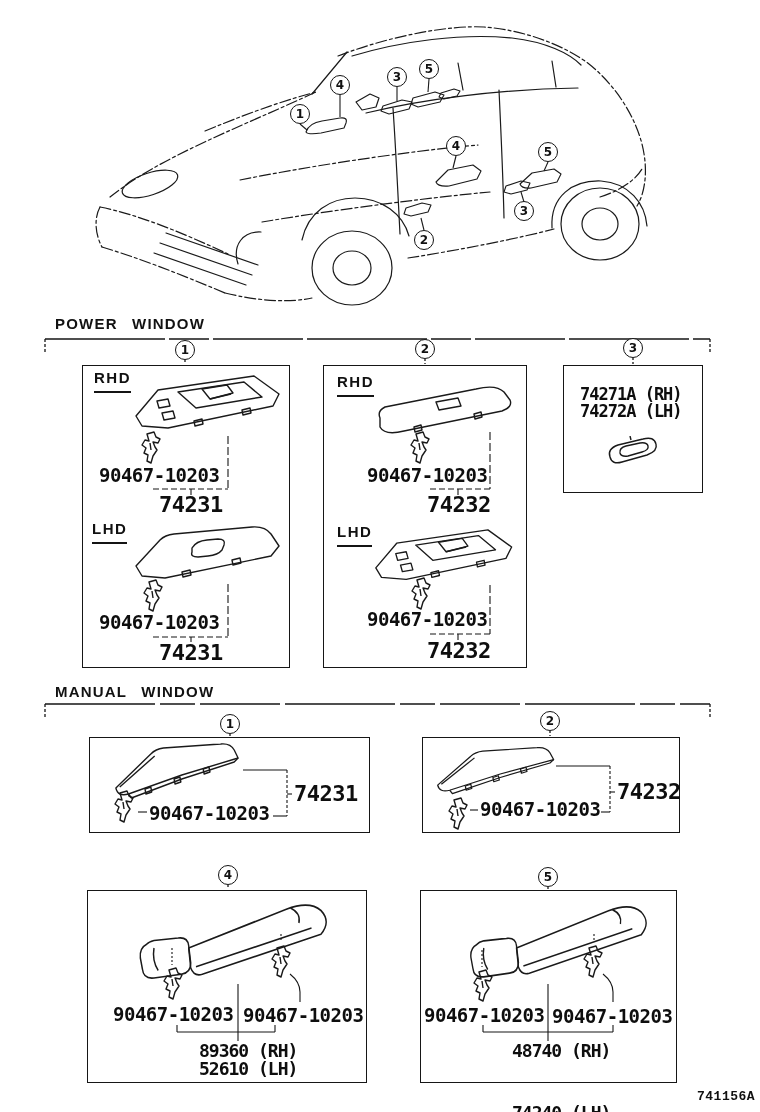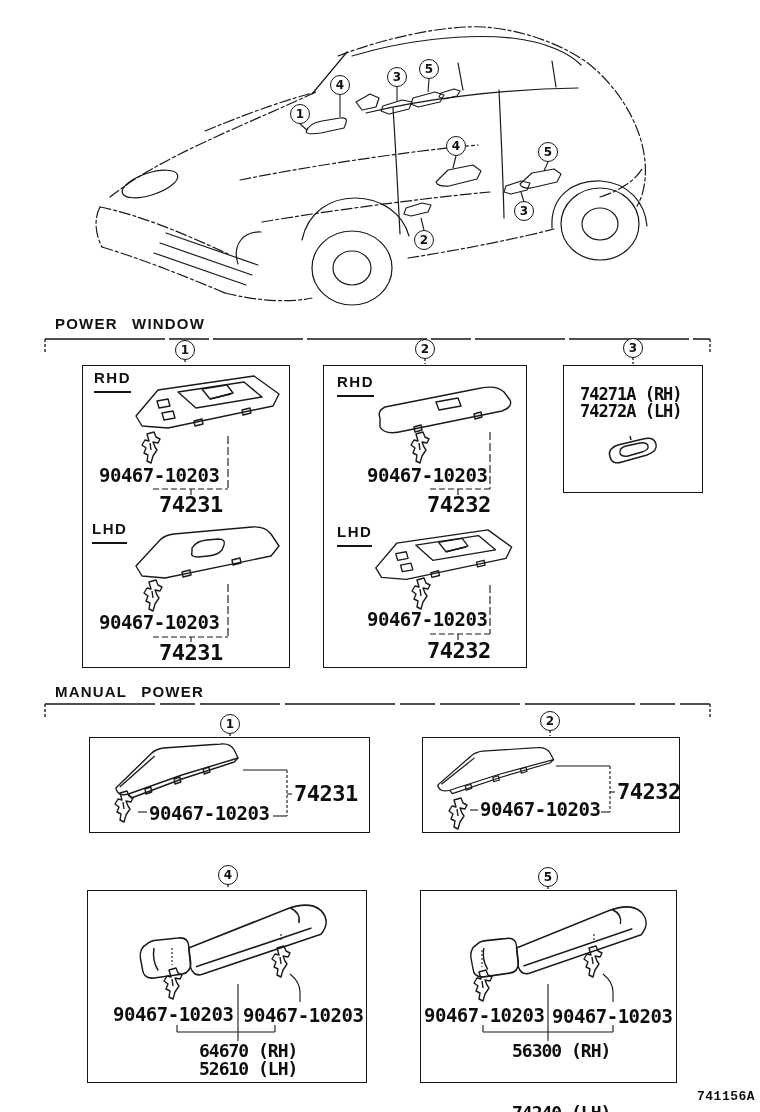--- a/index.html
+++ b/index.html
@@ -211,21 +211,21 @@
       <use href="#s-clip" width="24" height="36" transform="translate(112,789)"></use>
       <use href="#s-clip" width="24" height="36" transform="translate(446,796)"></use>
       <use href="#s-clip" width="24" height="36" transform="translate(161,966)"></use>
       <use href="#s-clip" width="24" height="36" transform="translate(269,944)"></use>
       <use href="#s-clip" width="24" height="36" transform="translate(471,968)"></use>
       <use href="#s-clip" width="24" height="36" transform="translate(581,944)"></use>
     </g>
   </svg>
 
   <div class="sec-title" style="left:55px;top:316px;">POWER WINDOW</div>
-  <div class="sec-title" style="left:55px;top:684px;">MANUAL POWER</div>
+  <div class="sec-title" style="left:55px;top:684px;">MANUAL WINDOW</div>
 
   <div class="callout" style="left:175px;top:340px;">1</div>
   <div class="callout" style="left:415px;top:339px;">2</div>
   <div class="callout" style="left:623px;top:338px;">3</div>
   <div class="callout" style="left:220px;top:714px;">1</div>
   <div class="callout" style="left:540px;top:711px;">2</div>
   <div class="callout" style="left:218px;top:865px;">4</div>
   <div class="callout" style="left:538px;top:867px;">5</div>
 
   <div class="callout" style="left:290px;top:104px;">1</div>
@@ -263,23 +263,23 @@
   <div class="pn pn-sm" style="left:580px;top:403px;text-align:right;">74272A (LH)</div>
 
   <div class="pn" style="left:149px;top:804px;">90467-10203</div>
   <div class="pn pn-lg" style="left:294px;top:783px;">74231</div>
 
   <div class="pn" style="left:480px;top:800px;">90467-10203</div>
   <div class="pn pn-lg" style="left:617px;top:781px;">74232</div>
 
   <div class="pn" style="left:113px;top:1005px;">90467-10203</div>
   <div class="pn" style="left:243px;top:1006px;">90467-10203</div>
-  <div class="pn pn-md" style="left:199px;top:1042px;">64670 (RH)</div>
+  <div class="pn pn-md" style="left:199px;top:1042px;">89360 (RH)</div>
   <div class="pn pn-md" style="left:199px;top:1060px;">52610 (LH)</div>
 
   <div class="pn" style="left:424px;top:1006px;">90467-10203</div>
   <div class="pn" style="left:552px;top:1007px;">90467-10203</div>
-  <div class="pn pn-md" style="left:512px;top:1042px;">56300 (RH)</div>
+  <div class="pn pn-md" style="left:512px;top:1042px;">48740 (RH)</div>
   <div class="pn pn-md" style="left:512px;top:1060px;margin-top:44px;">74240 (LH)</div>
 
   <div class="docnum" style="left:697px;top:1090px;font-family:Liberation Mono, monospace;">741156A</div>
 
 </div>
 
 </body></html>

